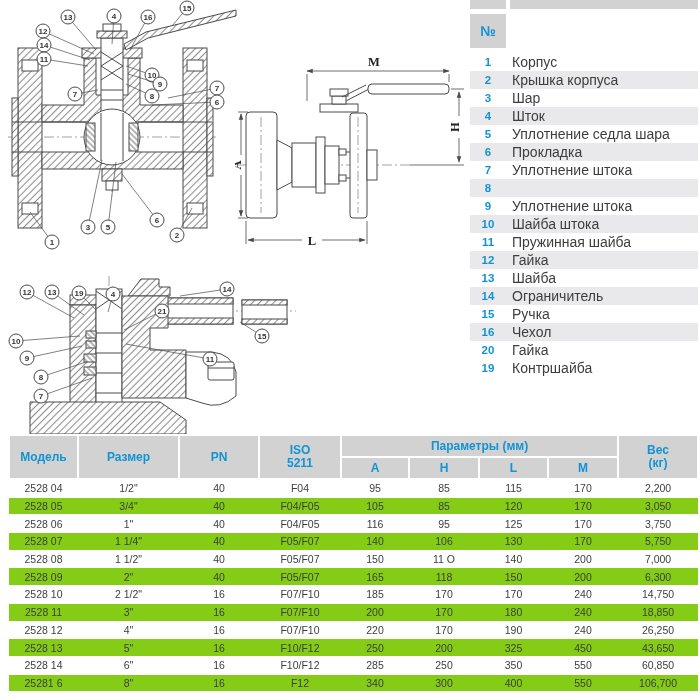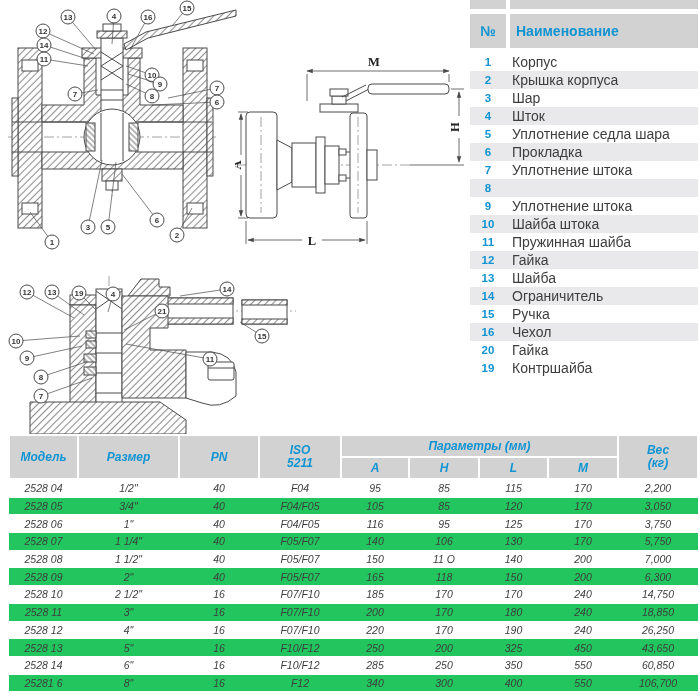--- a/index.html
+++ b/index.html
@@ -15,30 +15,30 @@
   .phead{display:flex;margin-top:5px;height:34px;}
   .phead .hc{background:#d2d2d3;color:#1294d2;font-weight:bold;font-size:14px;line-height:34px;}
   .phead .h1{width:36px;text-align:center;margin-right:4px;}
   .phead .h2{flex:1;padding-left:6px;}
   .pbody{margin-top:5px;}
   .prow{display:flex;height:18px;line-height:18px;}
   .prow.alt{background:#e9e9eb;}
   .pnum{width:36px;text-align:center;color:#1294d2;font-weight:bold;font-size:11.5px;}
   .pname{padding-left:6px;color:#3d3d3d;font-size:14px;white-space:nowrap;}
   
-  table.spec{position:absolute;left:8px;top:434px;width:689px;border-collapse:collapse;table-layout:fixed;font-style:italic;}
+  table.spec{position:absolute;left:8px;top:434px;width:689px;border-collapse:collapse;table-layout:fixed;}
   table.spec th{
     background:#d2d2d3;color:#1294d2;font-size:12px;font-weight:bold;
     border:2px solid #fff;padding:0;line-height:1.05;height:20px;
   }
   table.spec td{
     height:16.7px;padding:0;font-size:10.5px;color:#3d3d3d;text-align:center;
     border-top:1px solid #fff;background:#fff;
   }
-  table.spec tr.alt td{background:#22c55e;}
+  table.spec tr.alt td{background:#84cc16;}
   
   svg{position:absolute;}
   #svg-section{left:0;top:0;}
   #svg-side{left:235px;top:50px;}
   #svg-detail{left:0;top:270px;}
   .ln{stroke:#4a4a4a;fill:none;stroke-width:1;}
   .wh{fill:#ffffff;stroke:#4a4a4a;stroke-width:1;}
   .fh{fill:url(#hA);stroke:#4a4a4a;stroke-width:1;}
   .fx{fill:url(#hB);stroke:#4a4a4a;stroke-width:1;}
   .cl{stroke:#8a8a8a;stroke-width:0.8;fill:none;stroke-dasharray:10 3 2 3;}
@@ -305,21 +305,20 @@
     </g>
 </svg>
 
 <div class="parts">
   <div class="pstrip">
     <div class="c1"></div>
     <div class="c2"></div>
   </div>
   <div class="phead">
     <div class="hc h1">№</div>
-    <div class="hc h2">Наименование</div>
   </div>
   <div class="pbody">
       <div class="prow">
         <span class="pnum">1</span>
         <span class="pname">Корпус</span>
       </div>
       <div class="prow alt">
         <span class="pnum">2</span>
         <span class="pname">Крышка корпуса</span>
       </div>

